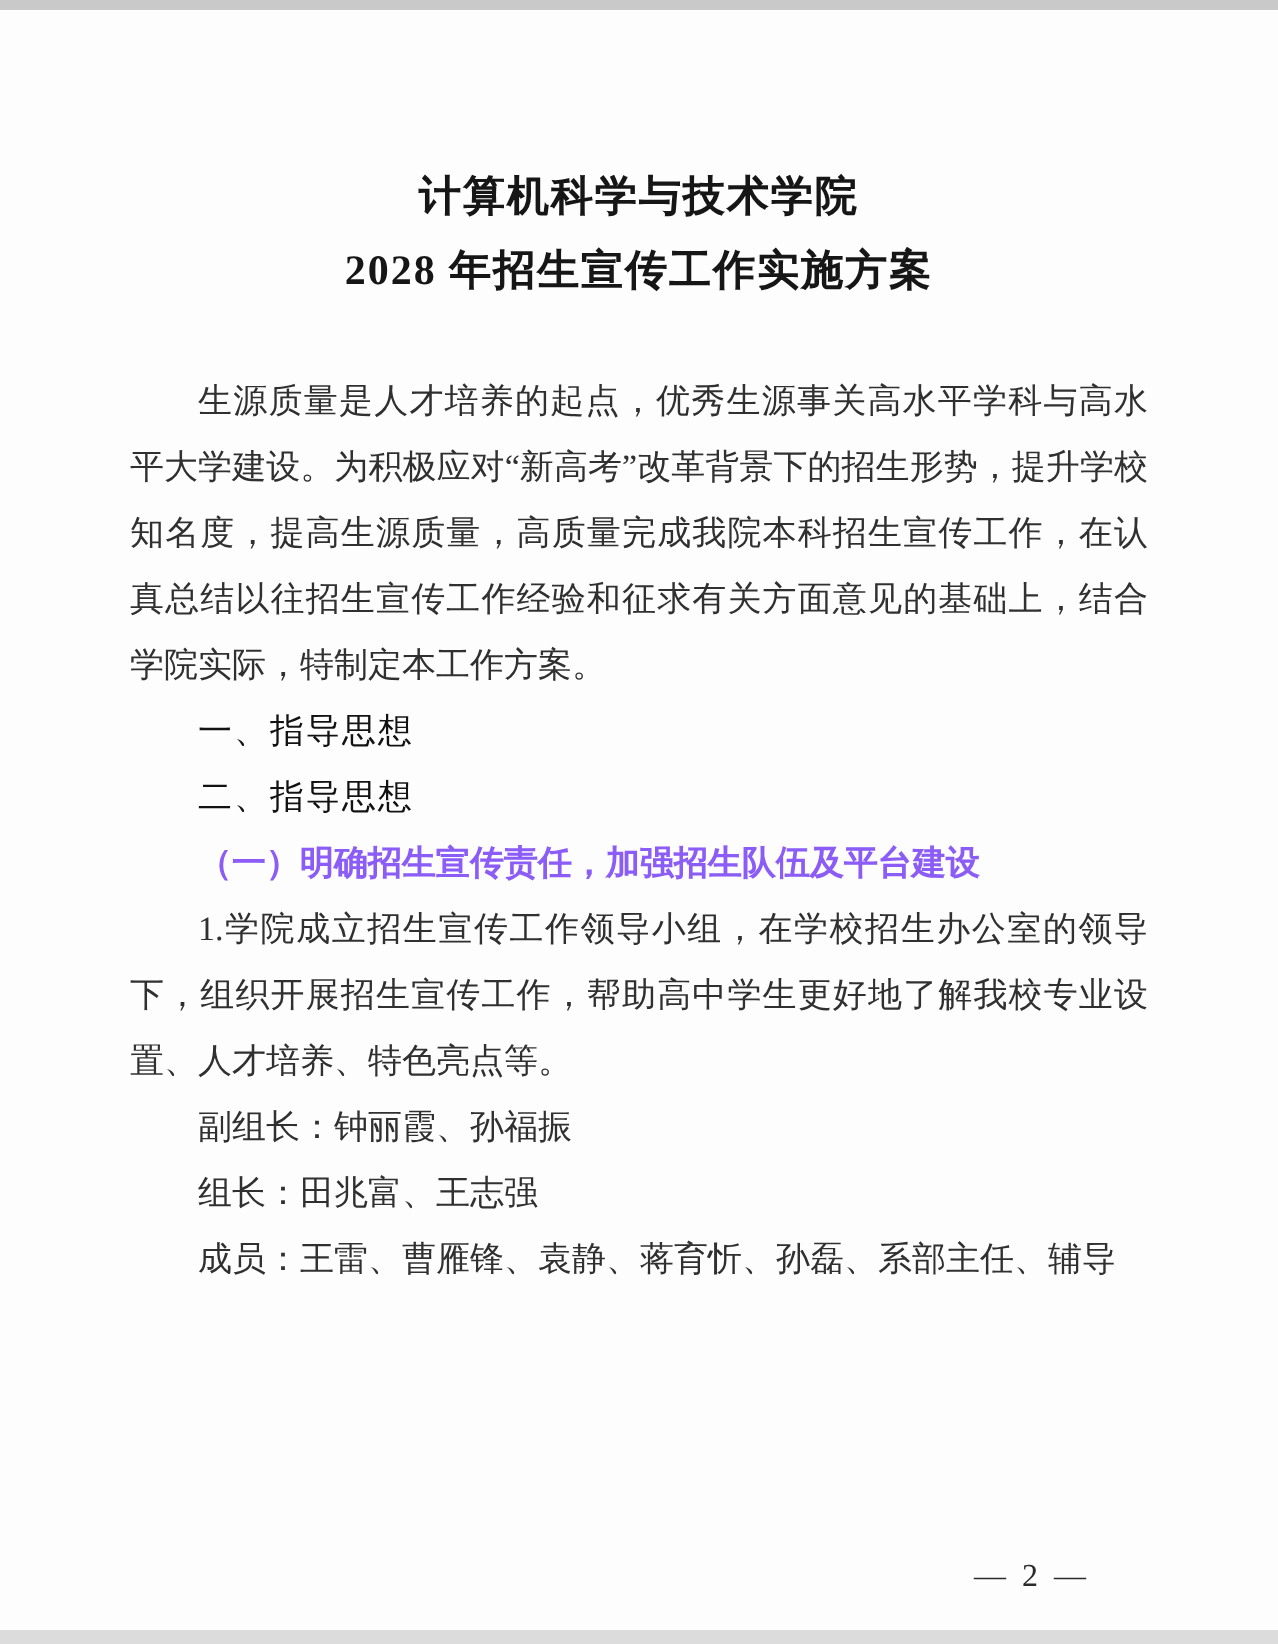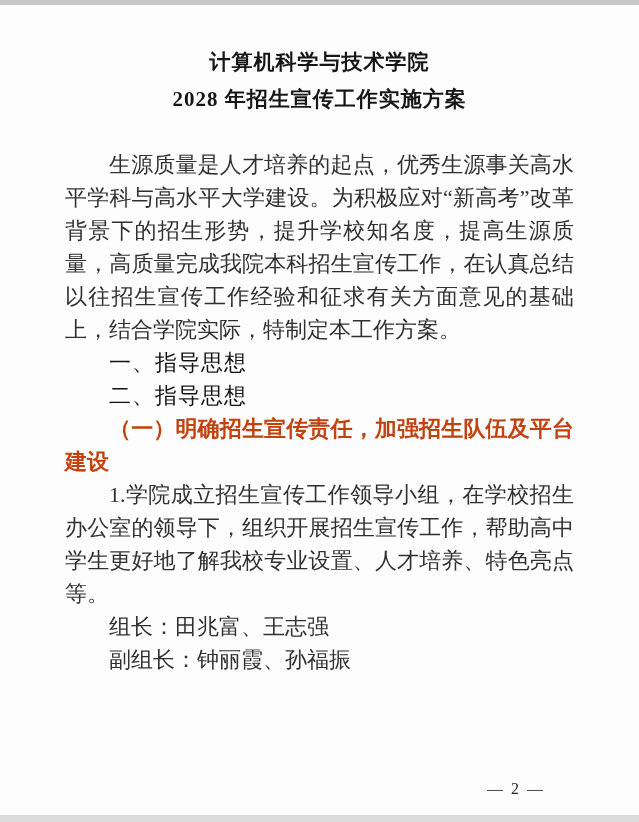--- a/index.html
+++ b/index.html
@@ -23,50 +23,51 @@
   }
   .strip-bottom {
     position: absolute;
     bottom: 0; left: 0; right: 0;
     height: 7px;
     background: #dcdcdc;
   }
   .title-block {
     padding-top: 44px;
     text-align: center;
+    margin-top: 36px;
   }
   .doc-title {
     margin: 0;
     font-size: 21px;
     font-weight: 700;
     line-height: 37px;
     color: #161616;
     letter-spacing: 1px;
   }
   .doc-body {
     margin: 30px 84px 0 65px;
     width: 509px;
-    font-size: 22px;
+    font-size: 17px;
     line-height: 33px;
     color: #303030;
     text-align: justify;
   }
   .doc-body p {
     margin: 0;
     text-indent: 2em;
   }
   .heading-hei {
     font-family: "Liberation Sans", sans-serif;
     font-weight: 400;
     color: #121212;
     letter-spacing: 1px;
   }
   .heading-kai {
     font-weight: 700;
-    color: #c2410c;
+    color: #8b5cf6;
   }
   .page-number {
     position: absolute;
     right: 94px;
     bottom: 24px;
     font-size: 16px;
     color: #2b2b2b;
     letter-spacing: 2px;
     font-family: "Liberation Serif", serif;
   }
@@ -81,20 +82,21 @@
     <h1 class="doc-title">计算机科学与技术学院</h1>
     <h1 class="doc-title">2028 年招生宣传工作实施方案</h1>
   </div>
 
   <div class="doc-body">
     <p>生源质量是人才培养的起点，优秀生源事关高水平学科与高水平大学建设。为积极应对“新高考”改革背景下的招生形势，提升学校知名度，提高生源质量，高质量完成我院本科招生宣传工作，在认真总结以往招生宣传工作经验和征求有关方面意见的基础上，结合学院实际，特制定本工作方案。</p>
     <p class="heading-hei">一、指导思想</p>
     <p class="heading-hei">二、指导思想</p>
     <p class="heading-kai">（一）明确招生宣传责任，加强招生队伍及平台建设</p>
     <p>1.学院成立招生宣传工作领导小组，在学校招生办公室的领导下，组织开展招生宣传工作，帮助高中学生更好地了解我校专业设置、人才培养、特色亮点等。</p>
+    <p>副组长：钟丽霞、孙福振</p>
     <p>组长：田兆富、王志强</p>
-    <p>副组长：钟丽霞、孙福振</p>
+    <p>成员：王雷、曹雁锋、袁静、蒋育忻、孙磊、系部主任、辅导</p>
   </div>
 
   <div class="page-number">— 2 —</div>
 
   <div class="strip-bottom"></div>
 </div>
 
 </body></html>

